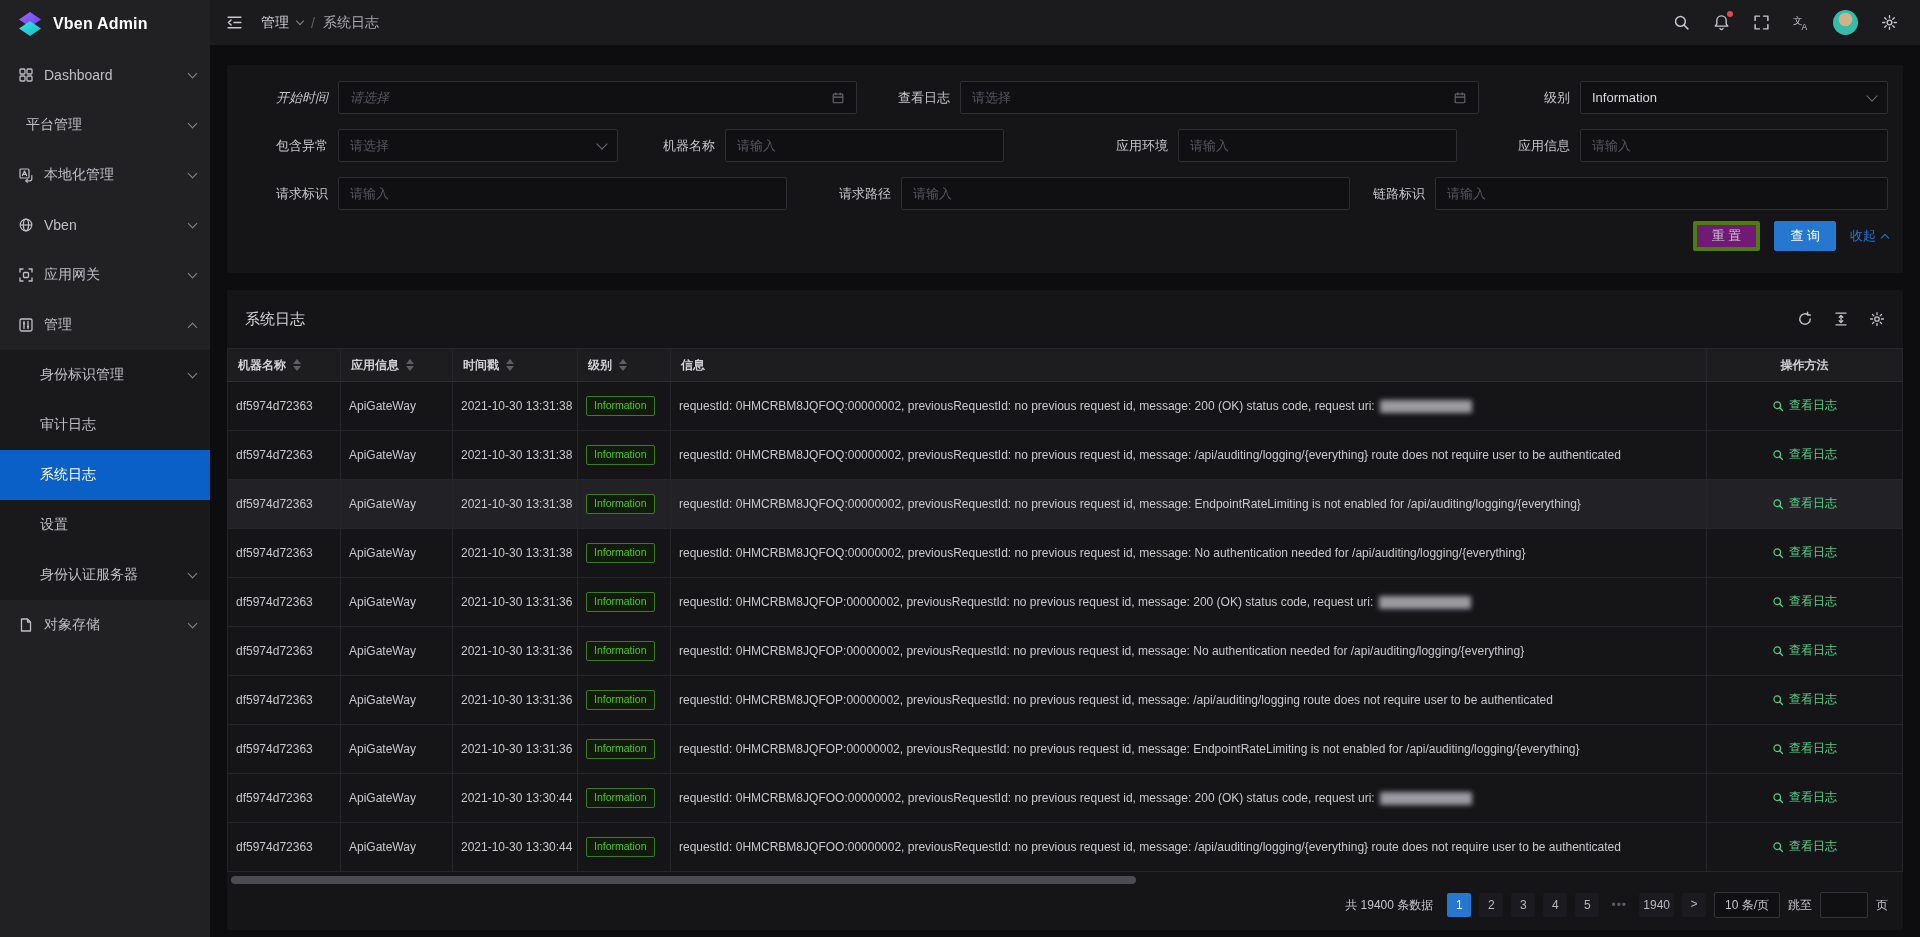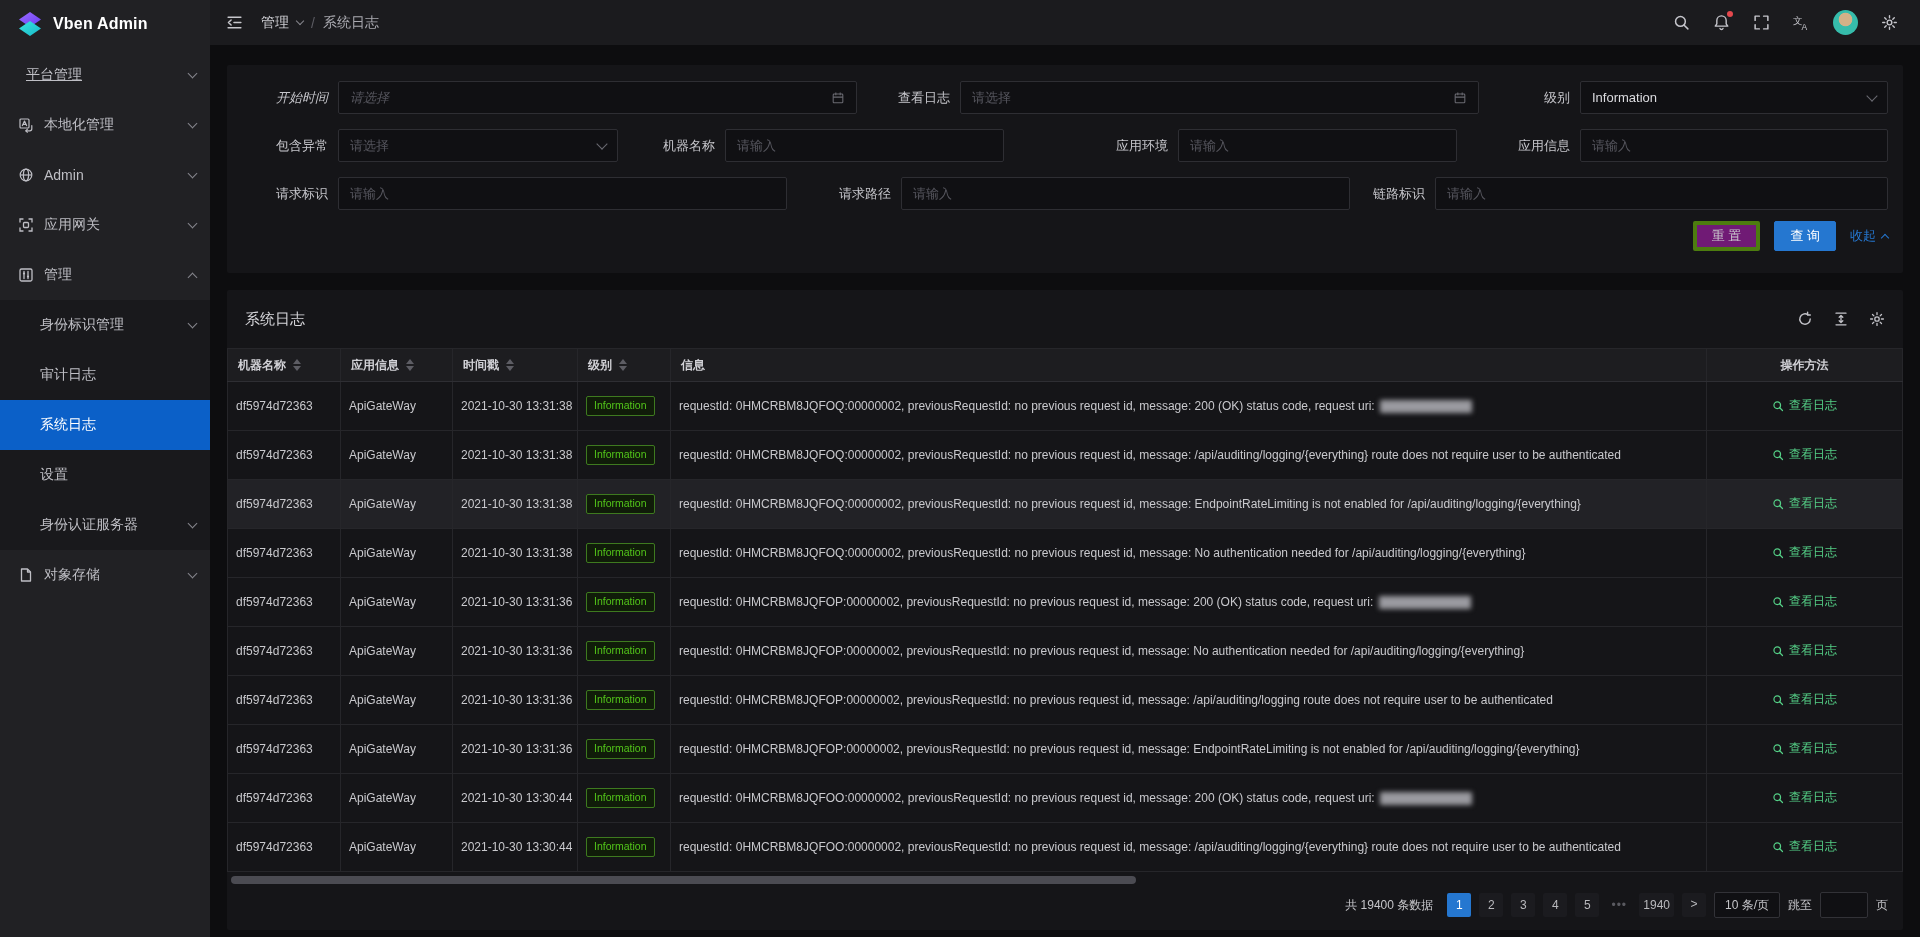--- a/index.html
+++ b/index.html
@@ -17,21 +17,21 @@
   
   .sidebar{position:absolute;left:0;top:0;width:210px;height:937px;background:var(--sidebar);z-index:3;}
   .logo-row{height:48px;display:flex;align-items:center;gap:9px;padding-left:16px;}
   .logo-title{font-size:16px;font-weight:bold;color:#fff;letter-spacing:.2px;}
   .menu{margin-top:2px;}
   .menu-item{height:50px;display:flex;align-items:center;padding:0 14px 0 18px;
              color:#bfbfc5;font-size:14px;cursor:pointer;}
   .menu-item .mi-icon{width:16px;height:16px;color:#bfbfc5;flex:0 0 16px;}
   .menu-item .mi-label{margin-left:10px;flex:1;white-space:nowrap;overflow:hidden;}
   .menu-item.no-icon{padding-left:26px;}
-  .menu-item.no-icon .mi-label{margin-left:0;text-decoration:underline;}
+  .menu-item.no-icon .mi-label{margin-left:0;}
   .menu-item.sub{background:var(--submenu);padding-left:40px;}
   .menu-item.sub .mi-label{margin-left:0;}
   .menu-item.active{background:var(--side-active);color:#fff;}
   .chev{width:7px;height:7px;border-right:1.4px solid #86868d;border-bottom:1.4px solid #86868d;
         transform:rotate(45deg);flex:0 0 auto;margin-top:-3px;}
   .chev.up{transform:rotate(-135deg);margin-top:4px;}
 
   
   .topbar{position:absolute;left:210px;top:0;width:1710px;height:45px;background:var(--header);
           display:flex;align-items:center;padding:0 22px 0 16px;z-index:2;}
@@ -140,20 +140,33 @@
           <stop offset="0" stop-color="#37e6de"></stop>
             <stop offset="1" stop-color="#19b8c9"></stop>
         </linearGradient>
       </defs>
       <polygon points="14,2 25,9.5 14,17 3,9.5" fill="url(#lg1)"></polygon>
       <polygon points="14,11 25,18.5 14,26 3,18.5" fill="url(#lg2)"></polygon>
     </svg>
     <span class="logo-title">Vben Admin</span>
   </div>
   <nav class="menu">
+    <div class="menu-item">
+        <span class="mi-icon">
+          <svg viewBox="0 0 16 16" fill="none" stroke="currentColor" stroke-width="1.3">
+            <rect x="2" y="2" width="5" height="5" rx="1"></rect>
+            <rect x="9" y="2" width="5" height="5" rx="1"></rect>
+            <rect x="2" y="9" width="5" height="5" rx="1"></rect>
+            <rect x="9" y="9" width="5" height="5" rx="1"></rect>
+          </svg>
+        </span>
+
+        <span class="mi-label">Dashboard</span>
+        <span class="chev"></span>
+      </div>
       <div class="menu-item no-icon">
 
         <span class="mi-label">平台管理</span>
         <span class="chev"></span>
       </div>
       <div class="menu-item">
 
         <span class="mi-icon">
           <svg viewBox="0 0 16 16" fill="none" stroke="currentColor" stroke-width="1.2" stroke-linecap="round" stroke-linejoin="round">
             <rect x="2" y="2" width="9" height="9" rx="1"></rect>
@@ -169,21 +182,21 @@
       <div class="menu-item">
 
         <span class="mi-icon">
           <svg viewBox="0 0 16 16" fill="none" stroke="currentColor" stroke-width="1.2">
             <circle cx="8" cy="8" r="5.8"></circle>
             <ellipse cx="8" cy="8" rx="2.6" ry="5.8"></ellipse>
             <path d="M2.4 8h11.2"></path>
           </svg>
         </span>
 
-        <span class="mi-label">Admin</span>
+        <span class="mi-label">Vben</span>
         <span class="chev"></span>
       </div>
       <div class="menu-item">
 
         <span class="mi-icon">
           <svg viewBox="0 0 16 16" fill="none" stroke="currentColor" stroke-width="1.3" stroke-linecap="round">
             <path d="M2 5V2h3M11 2h3v3M14 11v3h-3M5 14H2v-3"></path>
             <rect x="5.5" y="5.5" width="5" height="5" rx="1"></rect>
           </svg>
         </span>

